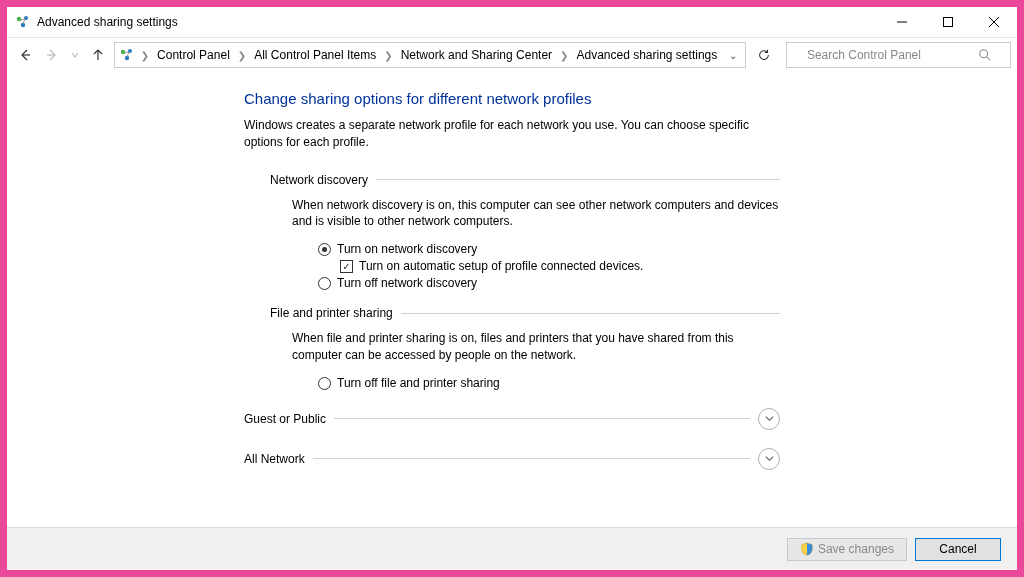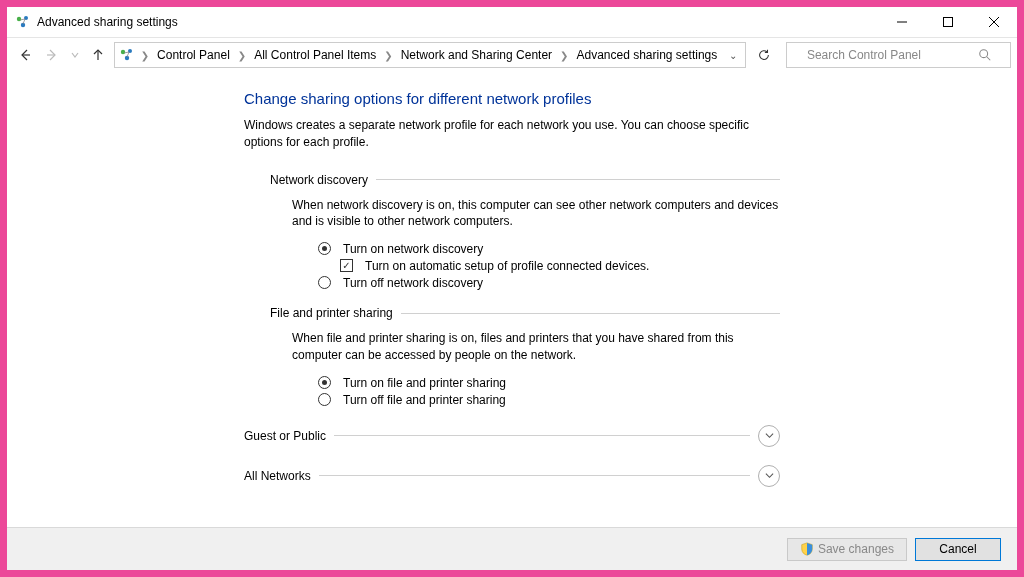--- a/index.html
+++ b/index.html
@@ -199,23 +199,23 @@
     height: 0;
   }
   .subdesc {
     margin-left: 22px;
     margin-bottom: 12px;
     line-height: 1.4;
   }
   .radio-row, .check-row {
     margin-left: 48px;
     display: flex;
-    align-items: flex-start;
+    align-items: flex-end;
     margin-bottom: 3px;
-    gap: 12px;
+    gap: 6px;
   }
   .check-row.indented {
     margin-left: 70px;
   }
   .radio-ctrl, .check-ctrl {
     width: 13px;
     height: 13px;
     flex: 0 0 13px;
     box-sizing: border-box;
     display: flex;
@@ -415,41 +415,37 @@
       </div>
 
       <div class="subsection">
         <div class="subheading">
           <span class="label">File and printer sharing</span>
           <span class="rule"></span>
         </div>
         <div class="subdesc">When file and printer sharing is on, files and printers that you have shared from this computer can be accessed by people on the network.</div>
 
         <div class="radio-row">
-          <span class="radio-ctrl checked"></span>
-          <span>Turn on file and printer sharing</span>
-        </div>
-        <div class="radio-row">
           <span class="radio-ctrl"></span>
           <span>Turn off file and printer sharing</span>
         </div>
       </div>
 
       <div class="section-header collapsed-section">
         <span class="label">Guest or Public</span>
         <span class="rule"></span>
         <span class="chev-btn">
           <svg width="9" height="9" viewBox="0 0 10 10">
               <path d="M1 3 L5 7 L9 3" fill="none" stroke="#555" stroke-width="1.2"></path>
             </svg>
         </span>
       </div>
 
       <div class="section-header collapsed-section">
-        <span class="label">All Networks</span>
+        <span class="label">All Network</span>
         <span class="rule"></span>
         <span class="chev-btn">
           <svg width="9" height="9" viewBox="0 0 10 10">
               <path d="M1 3 L5 7 L9 3" fill="none" stroke="#555" stroke-width="1.2"></path>
             </svg>
         </span>
       </div>
 
     </div>
   </div>

